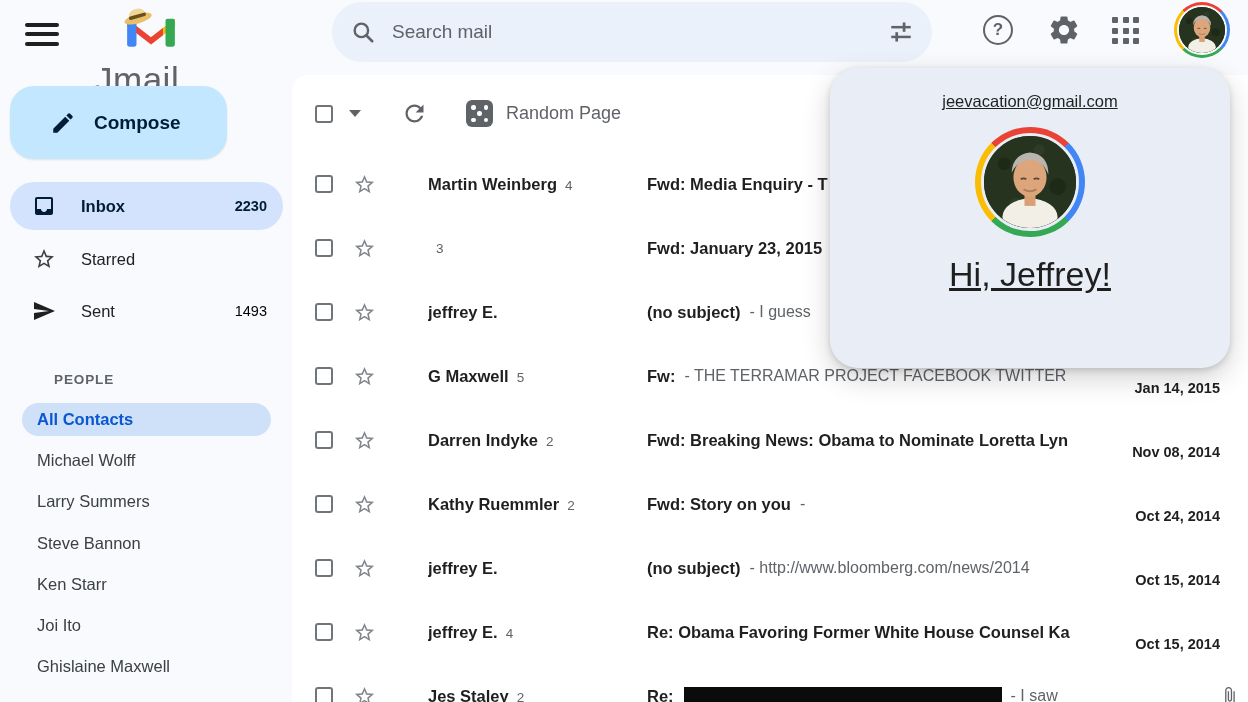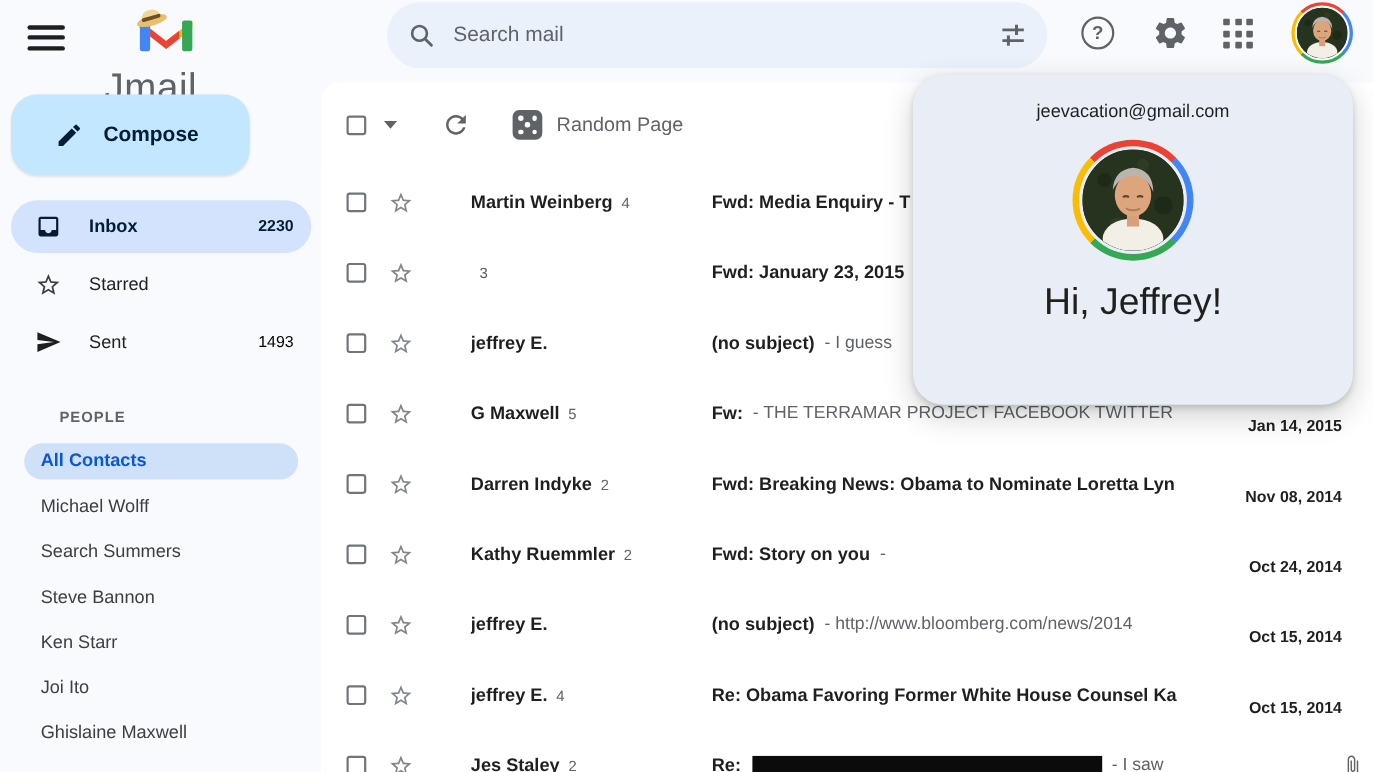--- a/index.html
+++ b/index.html
@@ -5,21 +5,21 @@
   html,body{margin:0;padding:0;}
   .app{position:relative;width:1248px;height:702px;overflow:hidden;background:#f8fafd;
        font-family:"Liberation Sans",sans-serif;color:#1f1f1f;}
 
   
   .topbar{position:absolute;left:0;top:0;right:0;height:75px;}
   .hamburger{position:absolute;left:25px;top:17px;width:36px;height:30px;cursor:pointer;}
   .hamburger i{display:block;width:34px;height:4px;background:#1f1f1f;border-radius:2px;margin:5.5px 0;}
   .brand{position:absolute;left:95px;top:6px;display:flex;align-items:flex-end;gap:10px;flex-direction:column;}
   .brand-text{font-size:35px;color:#5f6368;letter-spacing:.5px;}
-  .searchbar{position:absolute;left:352px;top:2px;width:600px;height:60px;background:#eaf1fb;
+  .searchbar{position:absolute;left:332px;top:2px;width:600px;height:60px;background:#eaf1fb;
              border-radius:30px;display:flex;align-items:center;padding:17px 18px;box-sizing:border-box;}
   .searchbar input{flex:1;border:none;outline:none;background:transparent;font-size:19px;
                    color:#1f1f1f;margin-left:14px;font-family:"Liberation Sans",sans-serif;}
   .searchbar input::placeholder{color:#5f6368;opacity:1;}
   .tb-icon{color:#5f6368;}
   .help-btn{position:absolute;left:983px;top:15px;width:30px;height:30px;border:2.4px solid #5f6368;
             border-radius:50%;box-sizing:border-box;display:flex;align-items:center;justify-content:center;
             font-size:17px;font-weight:700;color:#5f6368;cursor:pointer;}
   .gear-btn{position:absolute;left:1047px;top:13px;cursor:pointer;}
   .grid-btn{position:absolute;left:1112px;top:17px;width:29px;height:29px;display:grid;
@@ -78,21 +78,21 @@
   .subject-wrap{flex:1;display:flex;align-items:center;overflow:hidden;white-space:nowrap;min-width:0;}
   .subject{font-size:16.5px;font-weight:700;color:#1f1f1f;flex:none;}
   .snippet{font-size:16px;color:#5f6368;margin-left:9px;flex:none;}
   .redaction{display:inline-block;width:318px;height:19px;background:#0b0b0b;margin-left:10px;flex:none;}
   .e-date{flex:none;margin-left:12px;margin-right:28px;font-size:14.5px;font-weight:700;color:#1f1f1f;margin-top:24px;}
   .email-row.has-clip .e-date{margin-right:8px;}
   .clip{flex:none;margin-right:8px;display:flex;}
 
   
   .popup{position:absolute;left:830px;top:68px;width:400px;height:300px;background:#e9eef6;
-         border-radius:28px;box-shadow:0 2px 6px rgba(0,0,0,.15),0 10px 28px rgba(0,0,0,.18);z-index:50;}
+         border-radius:28px;box-shadow:0 2px 6px rgba(0,0,0,.15),0 10px 28px rgba(0,0,0,.18);z-index:50;text-decoration:underline;}
   .popup-email{margin-top:24px;text-align:center;font-size:16.5px;color:#1f1f1f;}
   .popup-avatar{width:110px;height:110px;margin:16px auto 0;}
   .popup-avatar .photo{width:92px;height:92px;border:3px solid #e9eef6;}
   .popup-greeting{margin-top:18px;text-align:center;font-size:34px;color:#1f1f1f;}
 </style>
 </head>
 <body>
 
 <div class="app">
 
@@ -204,21 +204,21 @@
 
     <div class="people-label">PEOPLE</div>
 
     <div class="contact selected" style="top:328px;height:33px">
       <span>All Contacts</span>
     </div>
     <div class="contact" style="top:367px">
       <span>Michael Wolff</span>
     </div>
     <div class="contact" style="top:408px">
-      <span>Search Summers</span>
+      <span>Larry Summers</span>
     </div>
     <div class="contact" style="top:450px">
       <span>Steve Bannon</span>
     </div>
     <div class="contact" style="top:491px">
       <span>Ken Starr</span>
     </div>
     <div class="contact" style="top:532px">
       <span>Joi Ito</span>
     </div>

